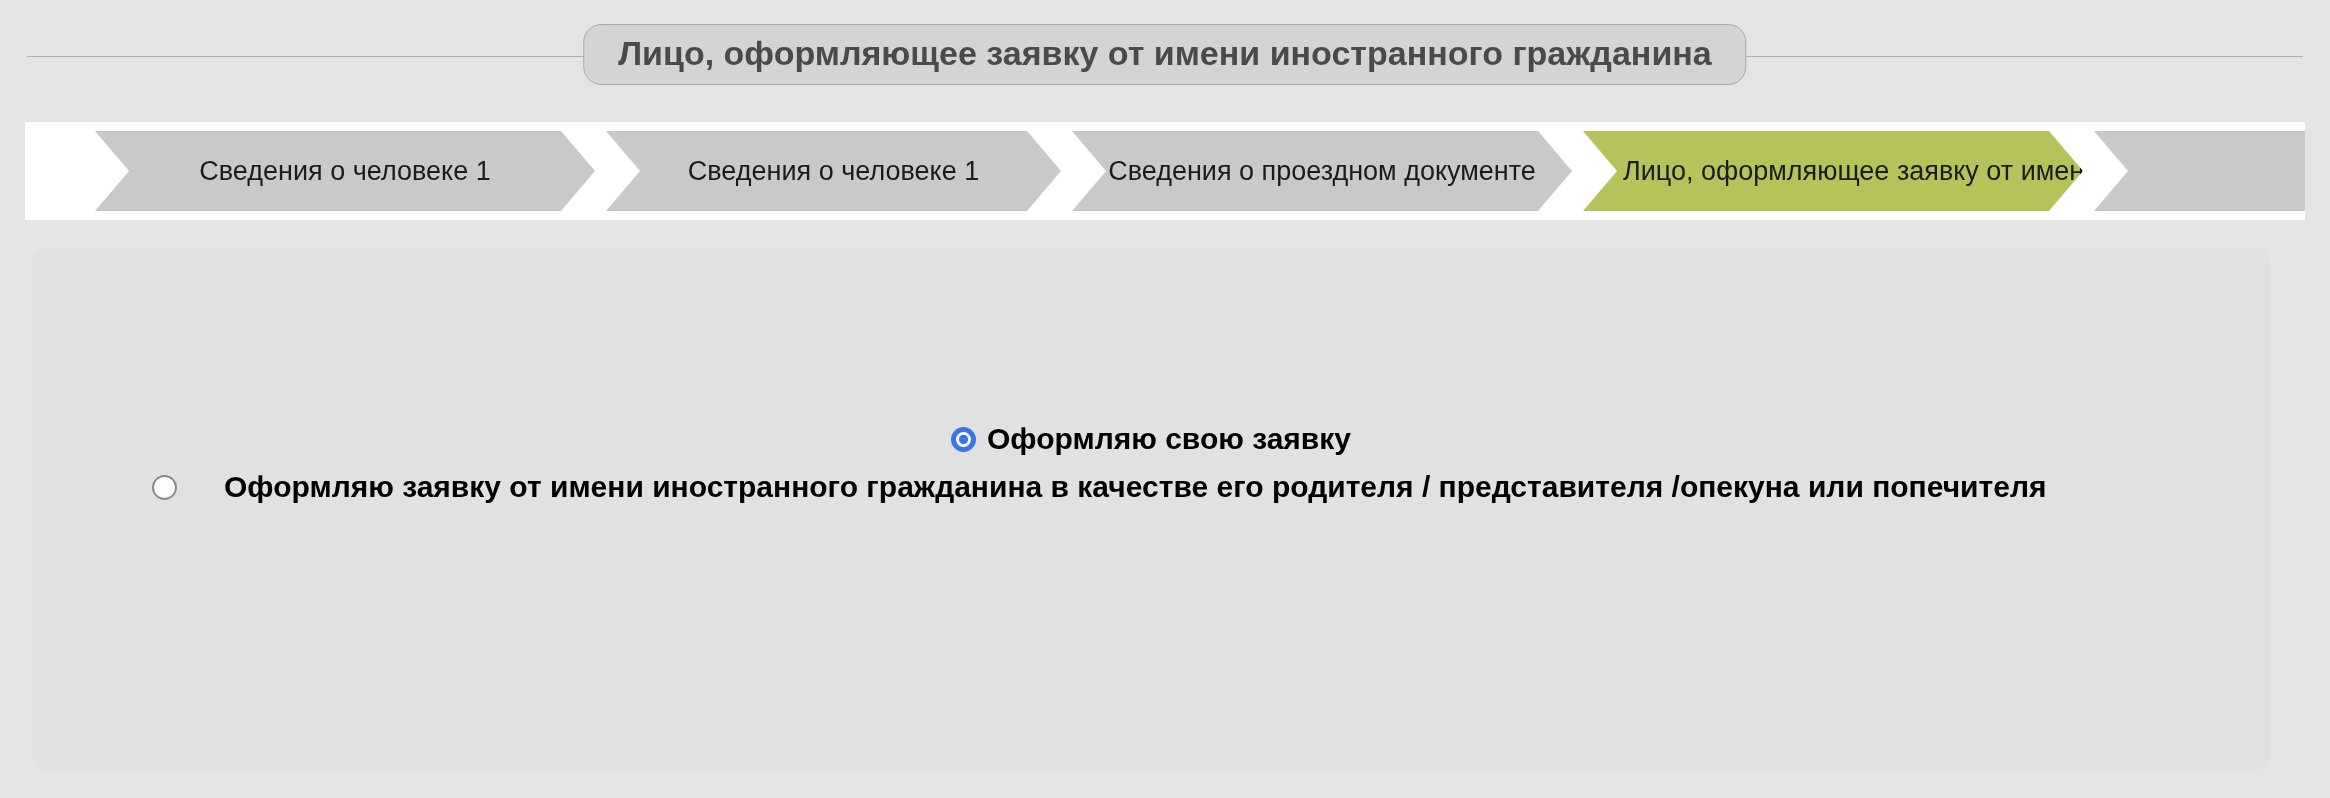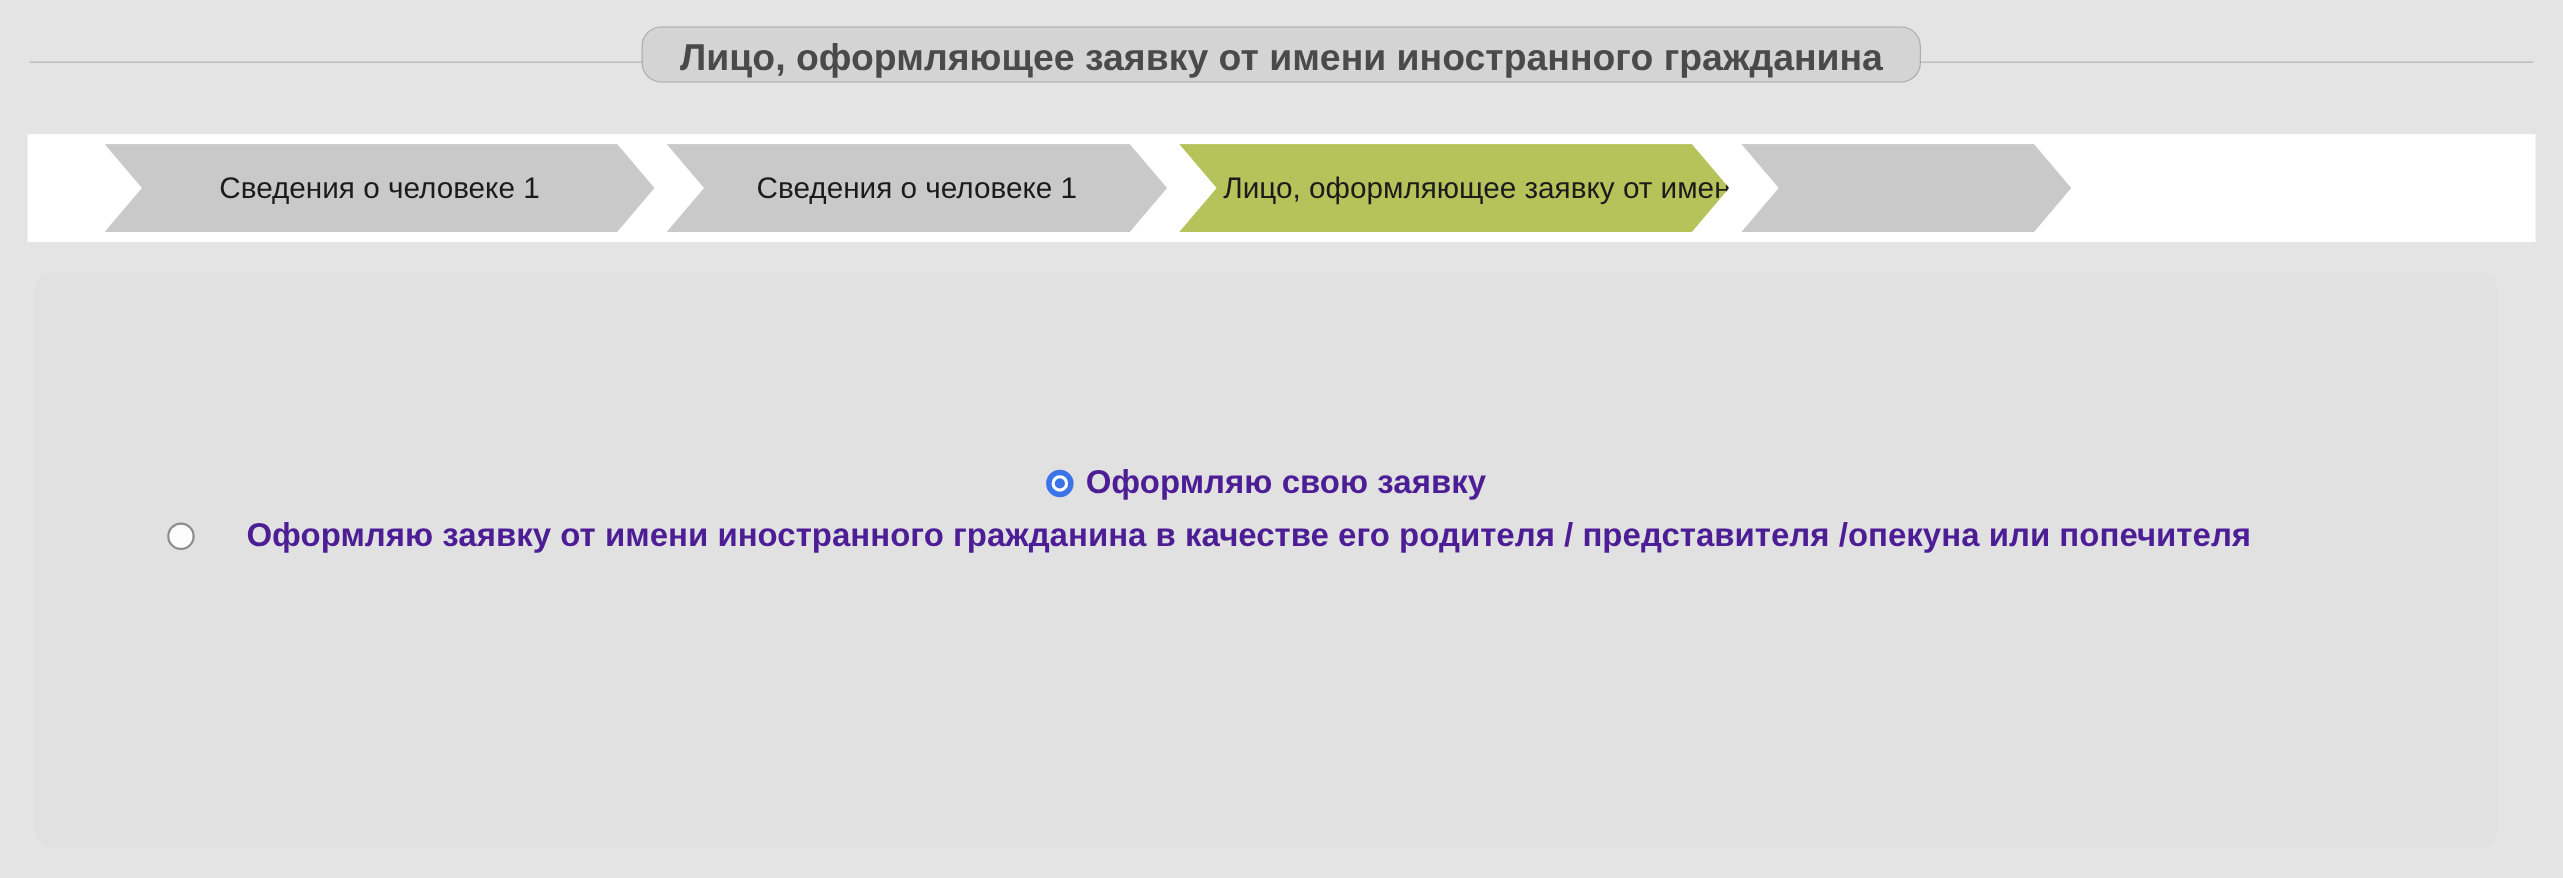--- a/index.html
+++ b/index.html
@@ -38,21 +38,21 @@
     background: #b0b0b0;
   }
   .legend-pill {
     position: absolute;
     left: 50%;
     top: 24px;
     transform: translateX(-50%);
     background: #d4d4d4;
     border: 1px solid #a8a8a8;
     border-radius: 18px;
-    padding: 9px 34px 1px 34px;
+    padding: 9px 34px 11px 34px;
     color: #4a4a4a;
     font-size: 34px;
     font-weight: bold;
     line-height: 1.15;
     white-space: nowrap;
   }
 
   
   .stepbar {
     position: absolute;
@@ -174,21 +174,21 @@
     transform: scale(0.62);
   }
   .radio.off {
     background: #fdfdfd;
     border: 2px solid #8c8c8c;
   }
 
   .radio-label {
     font-size: 30px;
     font-weight: bold;
-    color: #4c1d95;
+    color: #000000;
     line-height: 1;
     white-space: nowrap;
   }
 
   .note {
     position: absolute;
     left: 42px;
     top: 280px;
     font-size: 20px;
     font-weight: bold;
@@ -207,20 +207,23 @@
   </div>
 
   <div class="stepbar">
     <div class="steps">
       <div class="step step-s1">
         <span class="step-label">Сведения о человеке 1</span>
       </div>
       <div class="step step-s2">
         <span class="step-label">Сведения о человеке 1</span>
       </div>
+      <div class="step step-s3">
+        <span class="step-label">Сведения о проездном документе</span>
+      </div>
       <div class="step step-s4 active">
         <span class="step-label">Лицо, оформляющее заявку от имени иностранн</span>
       </div>
       <div class="step step-s5">
         <span class="step-label"></span>
       </div>
     </div>
     <div class="overflow-label"></div>
   </div>
 

